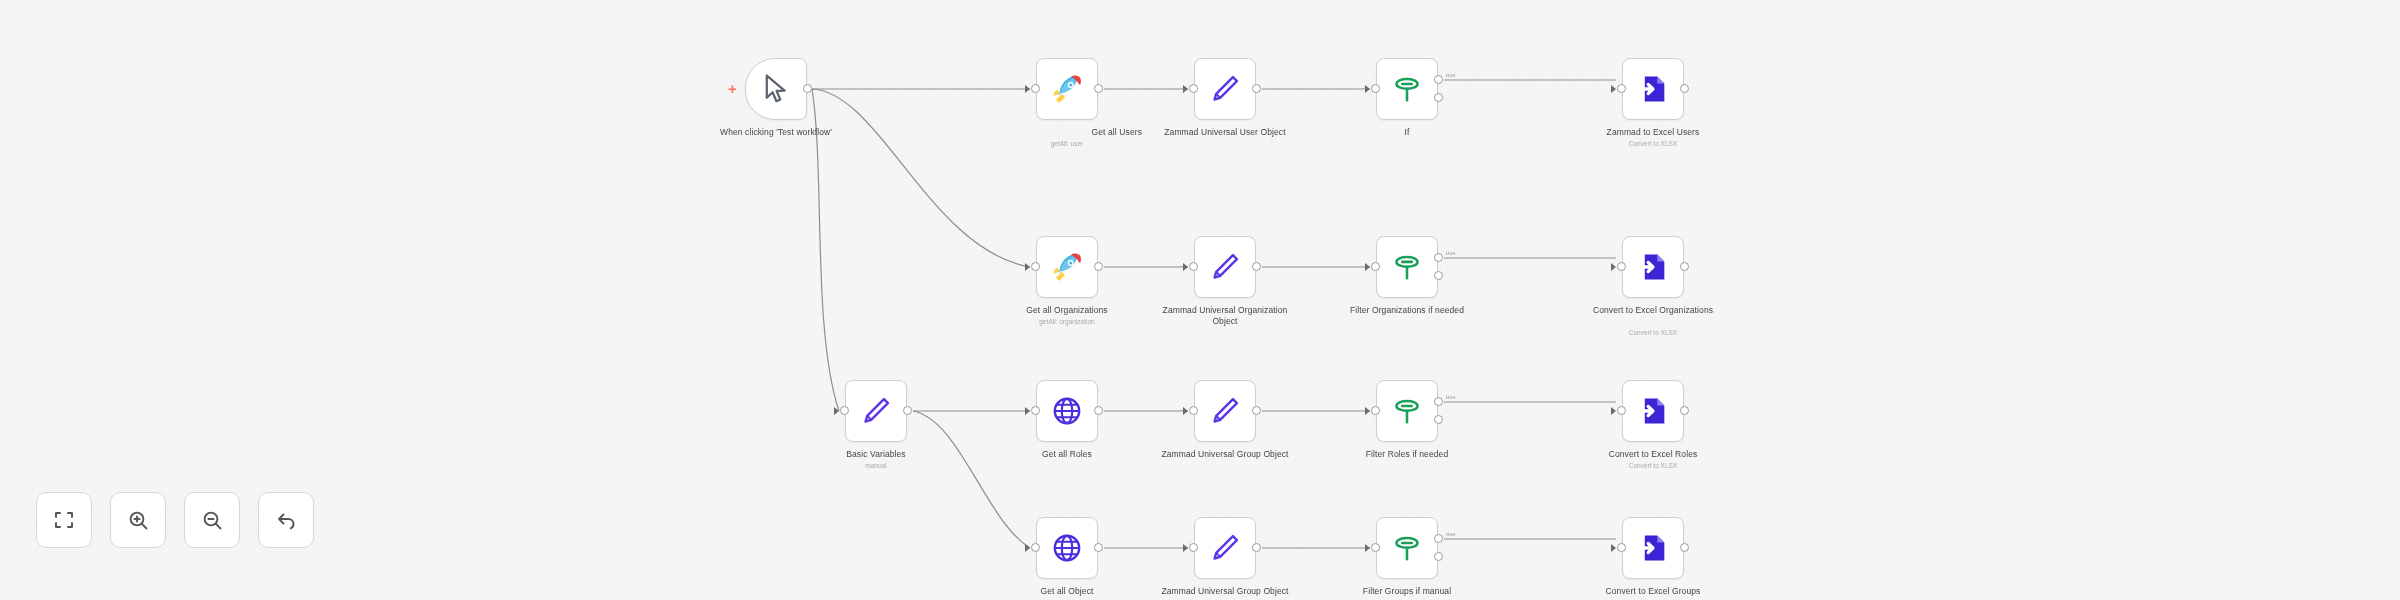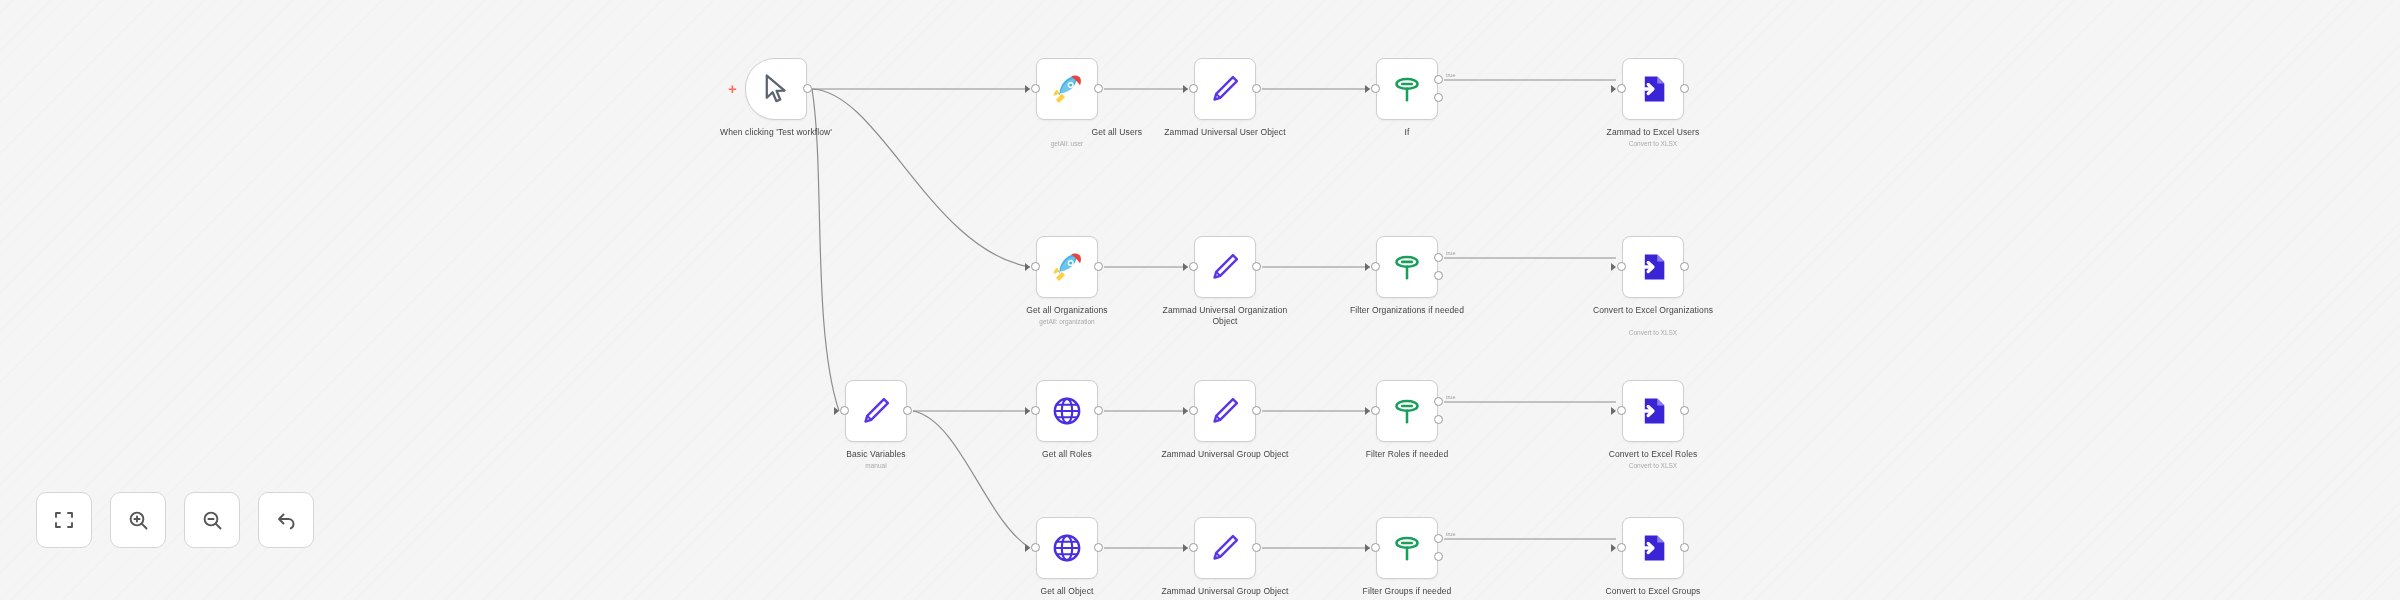--- a/index.html
+++ b/index.html
@@ -400,21 +400,21 @@
       <path d="M12 11.8 L12 20.0" fill="none" stroke="#18a05a" stroke-width="1.8" stroke-linecap="round"></path>
       <path d="M8.6 8.4 L15.4 8.4" fill="none" stroke="#18a05a" stroke-width="1.8" stroke-linecap="round"></path>
     </svg>
         </div>
       </div>
       <div class="port-arrow" style="left: 1365px; top: 544px;"></div>
       <div class="port" style="left: 1371px; top: 543px;"></div>
       <div class="port" style="left: 1434px; top: 534px;"></div>
       <div class="port" style="left: 1434px; top: 552px;"></div>
       <div class="port-label" style="left: 1446px; top: 531px;">true</div>
-      <div class="node-label" style="left: 1332px; top: 586px;">Filter Groups if needed</div>
+      <div class="node-label" style="left: 1332px; top: 586px;">Filter Groups if manual</div>
       <div class="node" style="left: 1622px; top: 517px;">
         <div class="glyph">
           <svg viewBox="0 0 24 24">
       <path d="M6.2 3.2 L15.0 3.2 L20.0 8.2 L20.0 20.8 L6.2 20.8 Z" fill="#3b24d6"></path>
       <path d="M15.0 3.2 L15.0 8.2 L20.0 8.2 Z" fill="#8d7df0"></path>
       <path d="M4.0 12.0 L11.8 12.0 M8.6 8.8 L12.0 12.0 L8.6 15.2" fill="none" stroke="#ffffff" stroke-width="2.3" stroke-linecap="round" stroke-linejoin="round"></path>
       <path d="M4.0 12.0 L11.8 12.0 M8.6 8.8 L12.0 12.0 L8.6 15.2" fill="none" stroke="#3b24d6" stroke-width="0.7" stroke-linecap="round" stroke-linejoin="round" opacity="0"></path>
     </svg>
         </div>
       </div>

